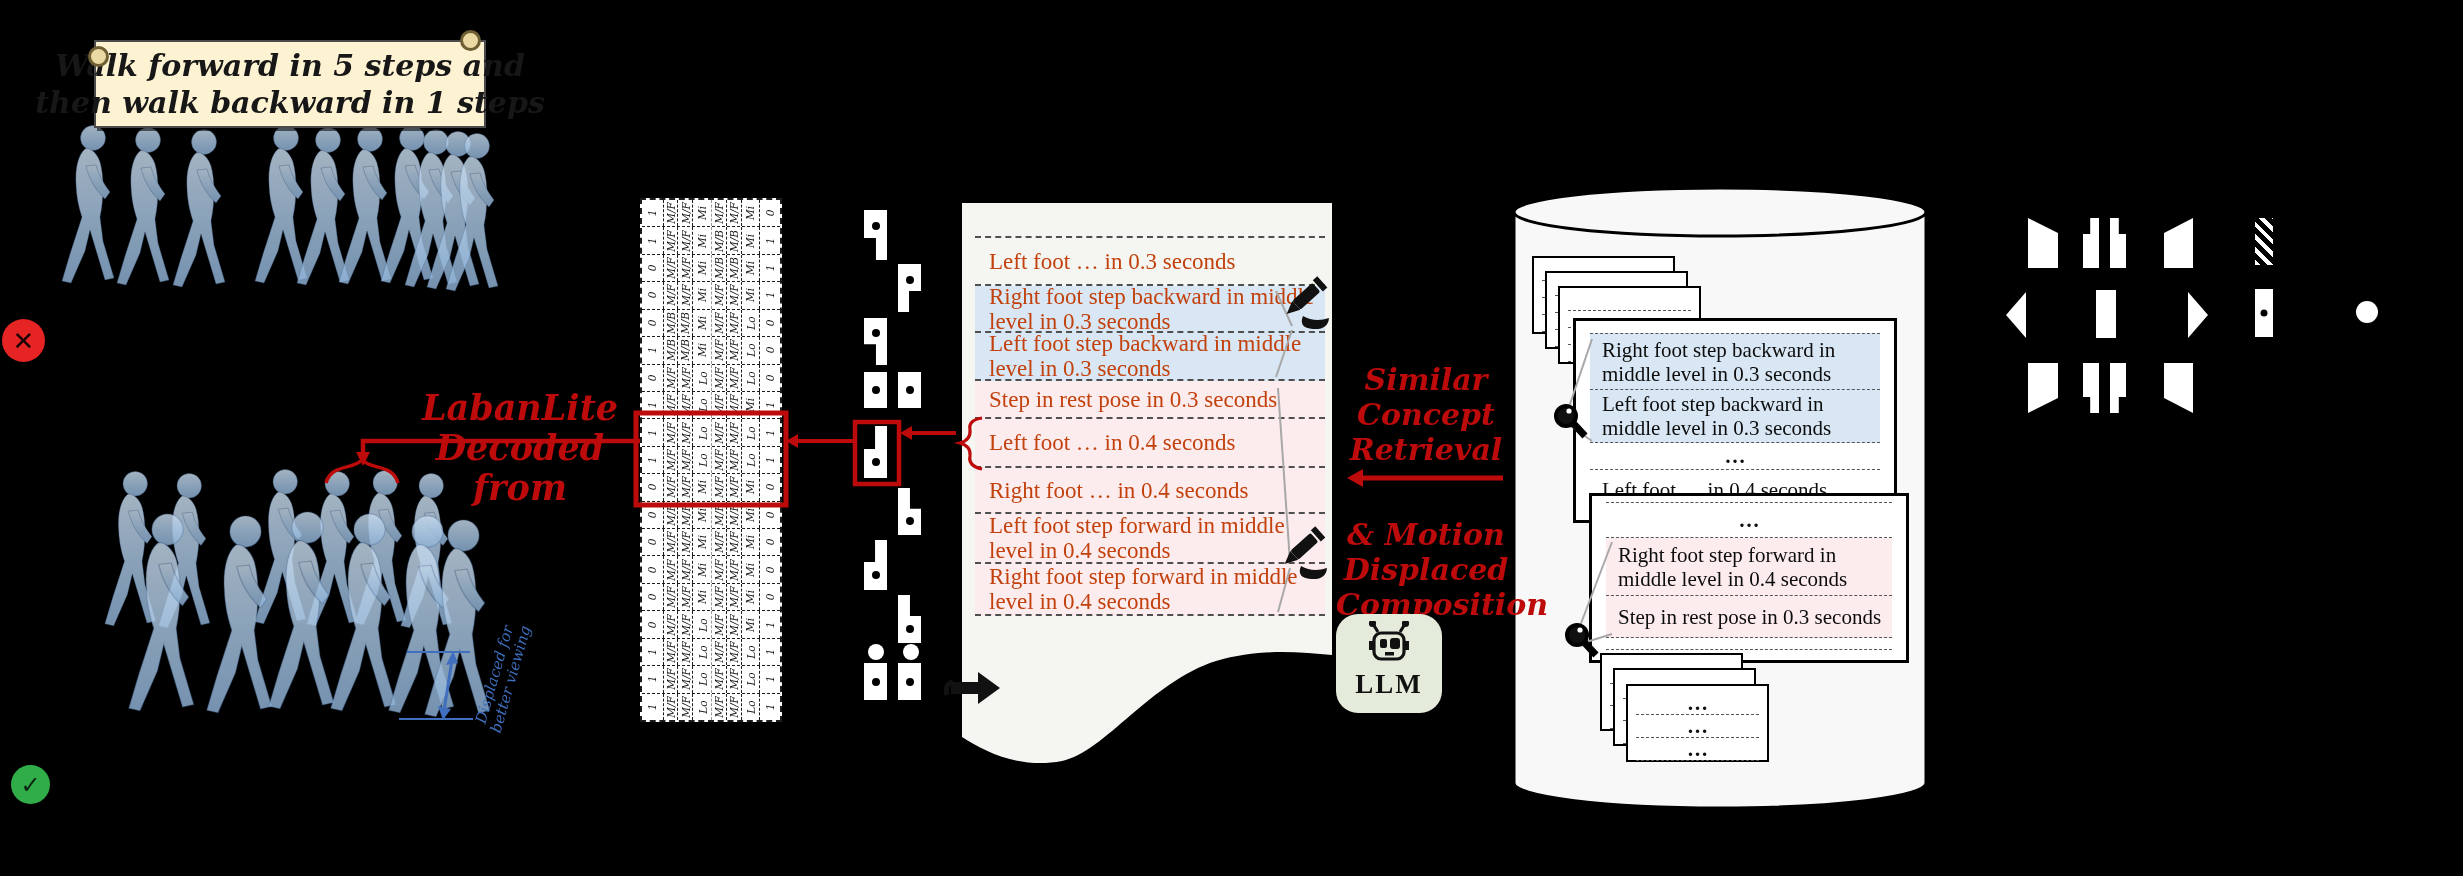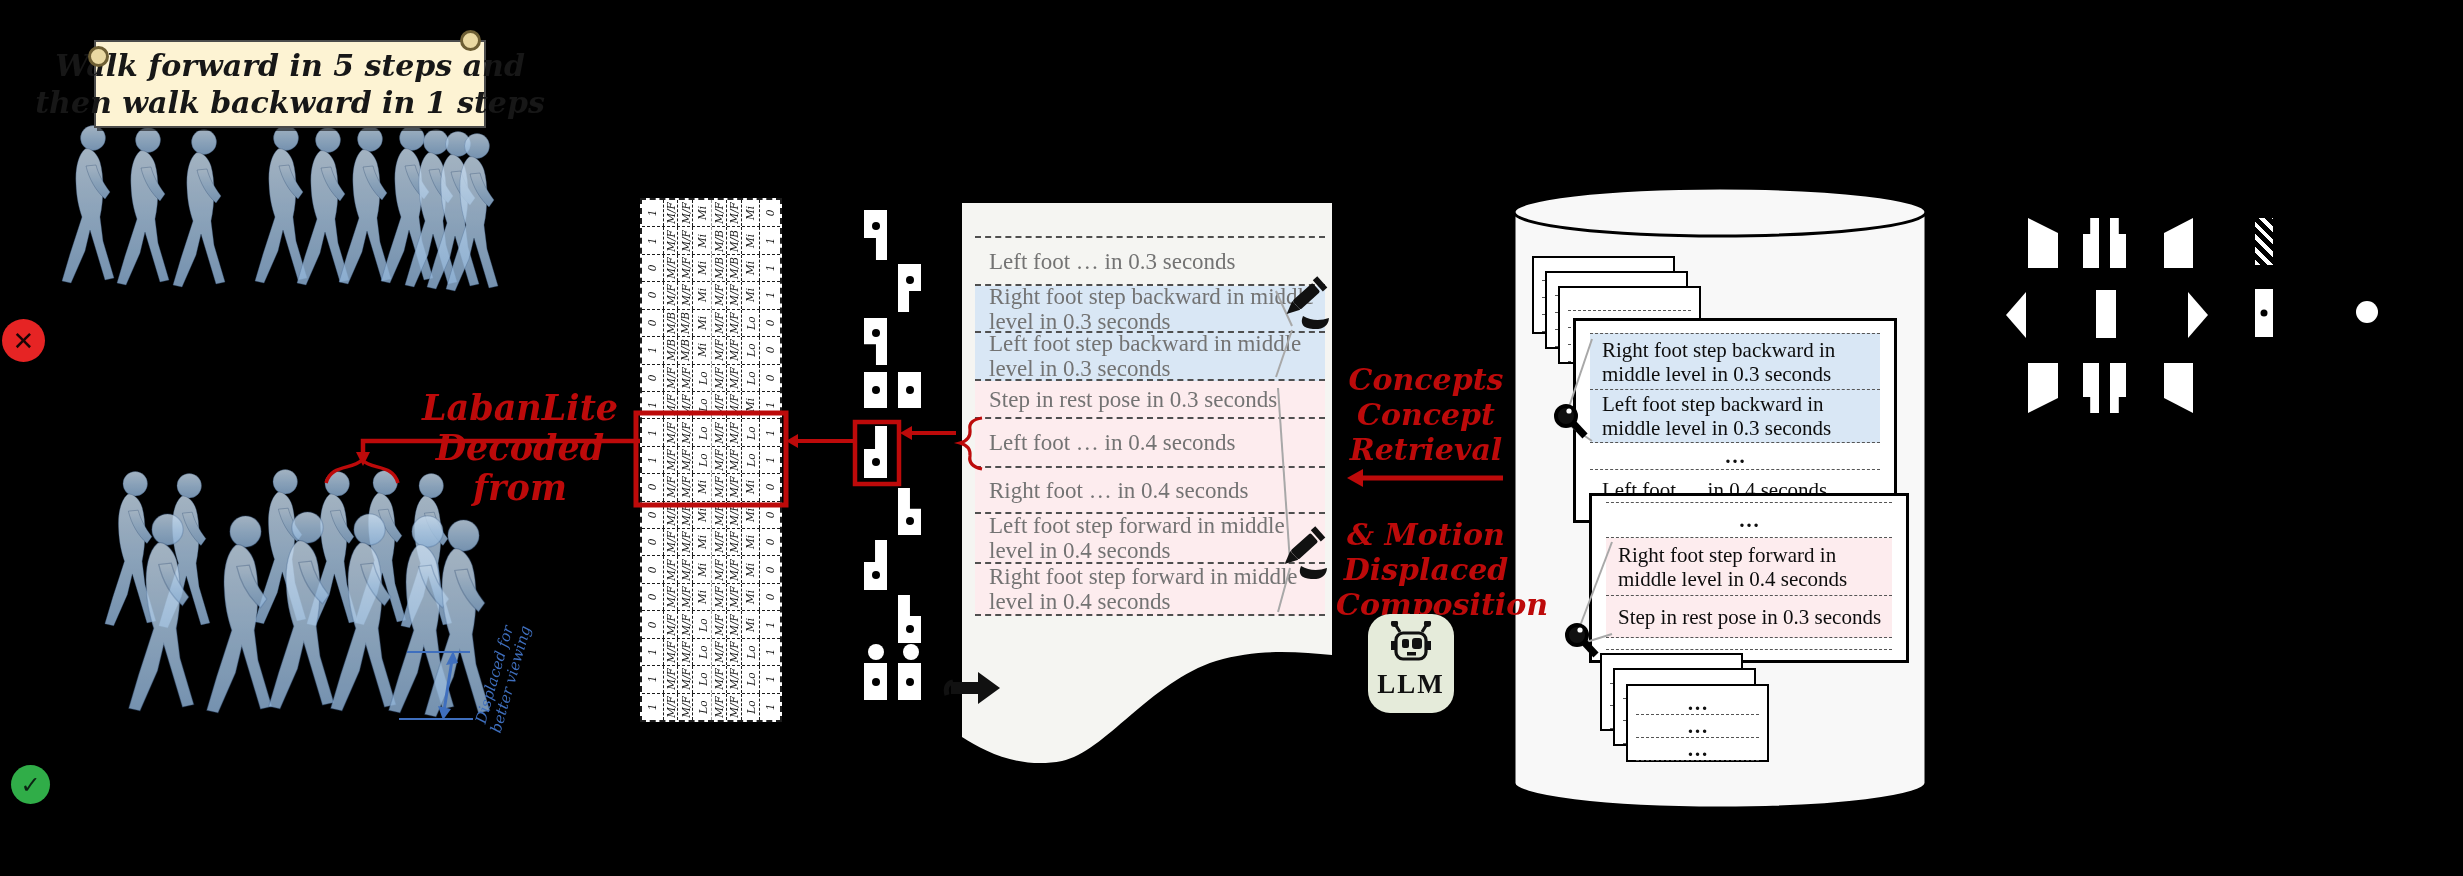--- a/index.html
+++ b/index.html
@@ -40,26 +40,26 @@
 
   
   .staff-sym{position:absolute;background:#fff;z-index:6;}
   .staff-sym .dot{position:absolute;width:8px;height:8px;border-radius:50%;background:#000;left:50%;
                   transform:translateX(-50%);}
   .staff-sym.hold{border-radius:50%;}
 
   
   #doc-rows{left:975px;top:236px;width:350px;border-top:2px dashed #4f4f4f;z-index:6;}
   .doc-row{border-bottom:2px dashed #4f4f4f;display:flex;flex-direction:column;justify-content:center;
-           padding-left:14px;box-sizing:border-box;font-size:23px;line-height:25px;color:#737373;}
+           padding-left:14px;box-sizing:border-box;font-size:23px;line-height:25px;color:#c2410c;}
   .bg-blue{background:var(--highlight-blue);}
   .bg-pink{background:var(--highlight-pink);}
 
   
-  #llm-box{left:1368px;top:614px;width:86px;height:99px;border-radius:22px;background:var(--llm-bg);
+  #llm-box{left:1336px;top:614px;width:106px;height:99px;border-radius:22px;background:var(--llm-bg);
            display:flex;flex-direction:column;align-items:center;z-index:6;}
   #llm-label{font:600 27px "Liberation Serif",serif;color:#111;letter-spacing:2px;margin-top:-2px;}
 
   
   .card{position:absolute;background:#fff;border:2.5px solid #000;box-sizing:border-box;}
   .mini-row{border-bottom:1.8px dashed #555;display:flex;align-items:center;justify-content:center;
             font-size:21px;font-weight:bold;color:#111;}
   .card-row{border-bottom:1.8px dashed #555;display:flex;flex-direction:column;justify-content:center;
             padding-left:12px;box-sizing:border-box;font-size:21px;line-height:24px;color:#0d0d0d;}
   .card-row.center{align-items:center;padding-left:0;font-weight:bold;}
@@ -668,21 +668,21 @@
       </div>
       <div class="doc-row bg-pink" style="height: 50px; align-items: flex-end;">
         <span>Left foot step forward in middle level in 0.4 seconds</span>
       </div>
       <div class="doc-row bg-pink" style="height: 52px;">
         <span>Right foot step forward in middle level in 0.4 seconds</span>
       </div>
     </div>
 
   <div class="abs red-label" id="retrieval-label">
-    <div>Concepts</div>
+    <div>Similar</div>
     <div>Concept</div>
     <div>Retrieval</div>
     <div class="gap"></div>
     <div>&amp; Motion</div>
     <div>Displaced</div>
     <div>Composition</div>
   </div>
 
   <div class="abs" id="llm-box">
     <svg width="54" height="50" viewBox="0 0 54 50" style="margin-top:7px">

